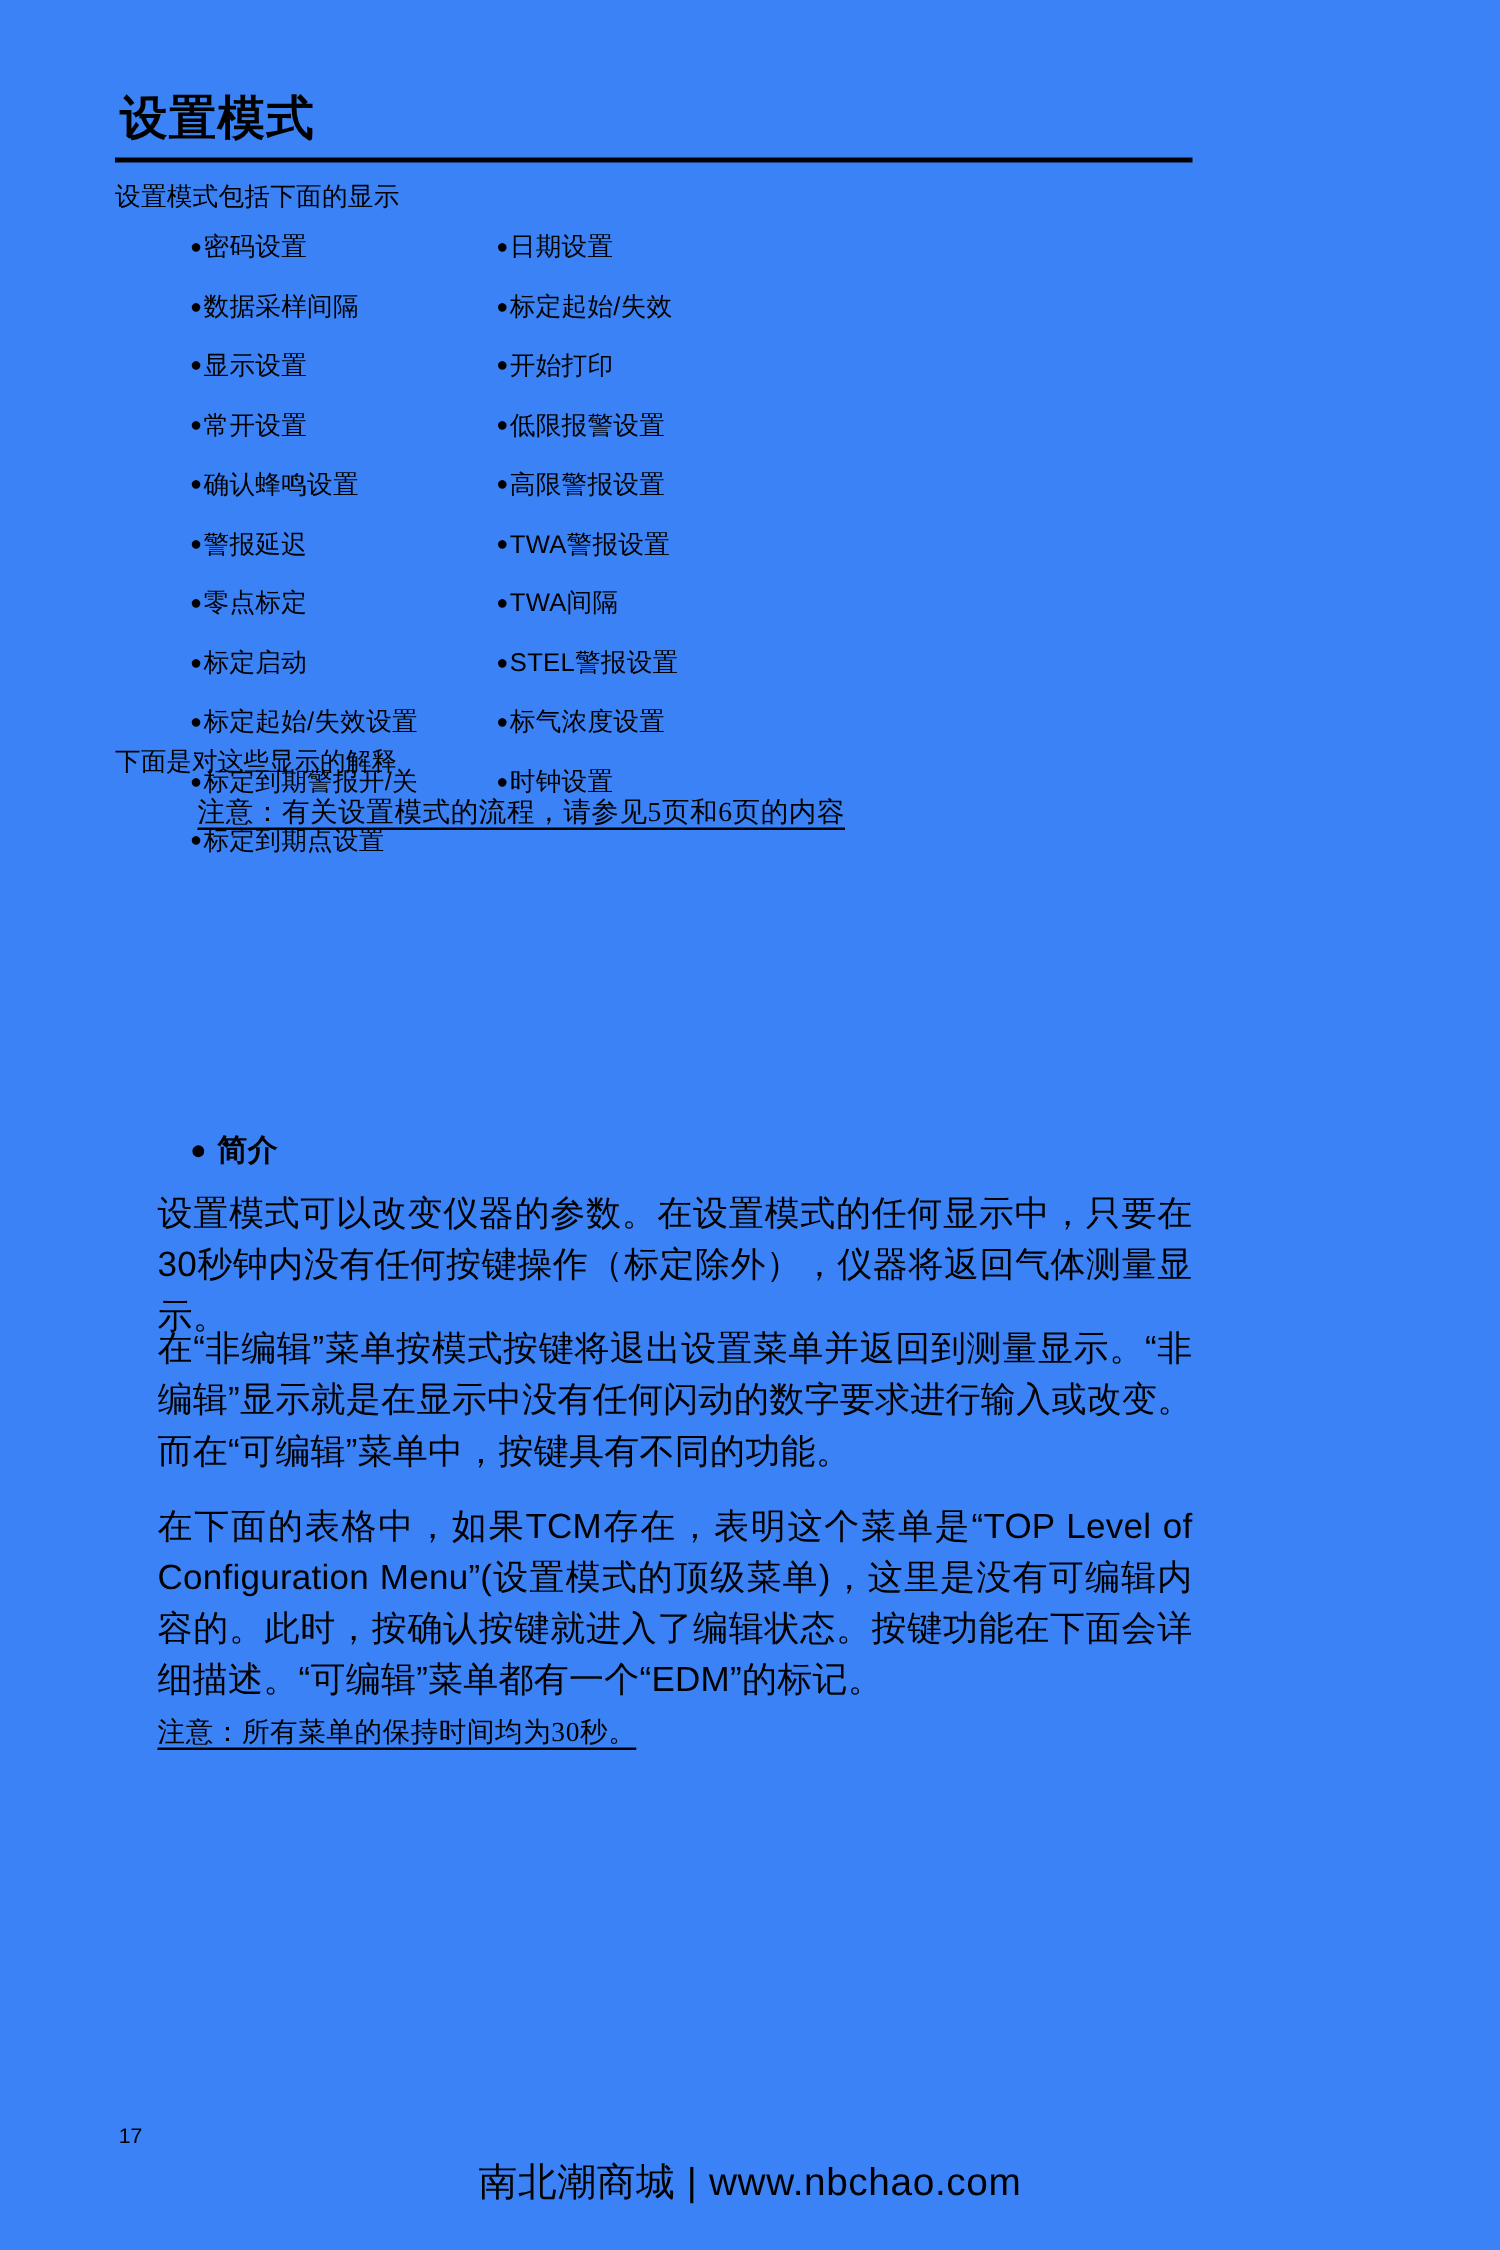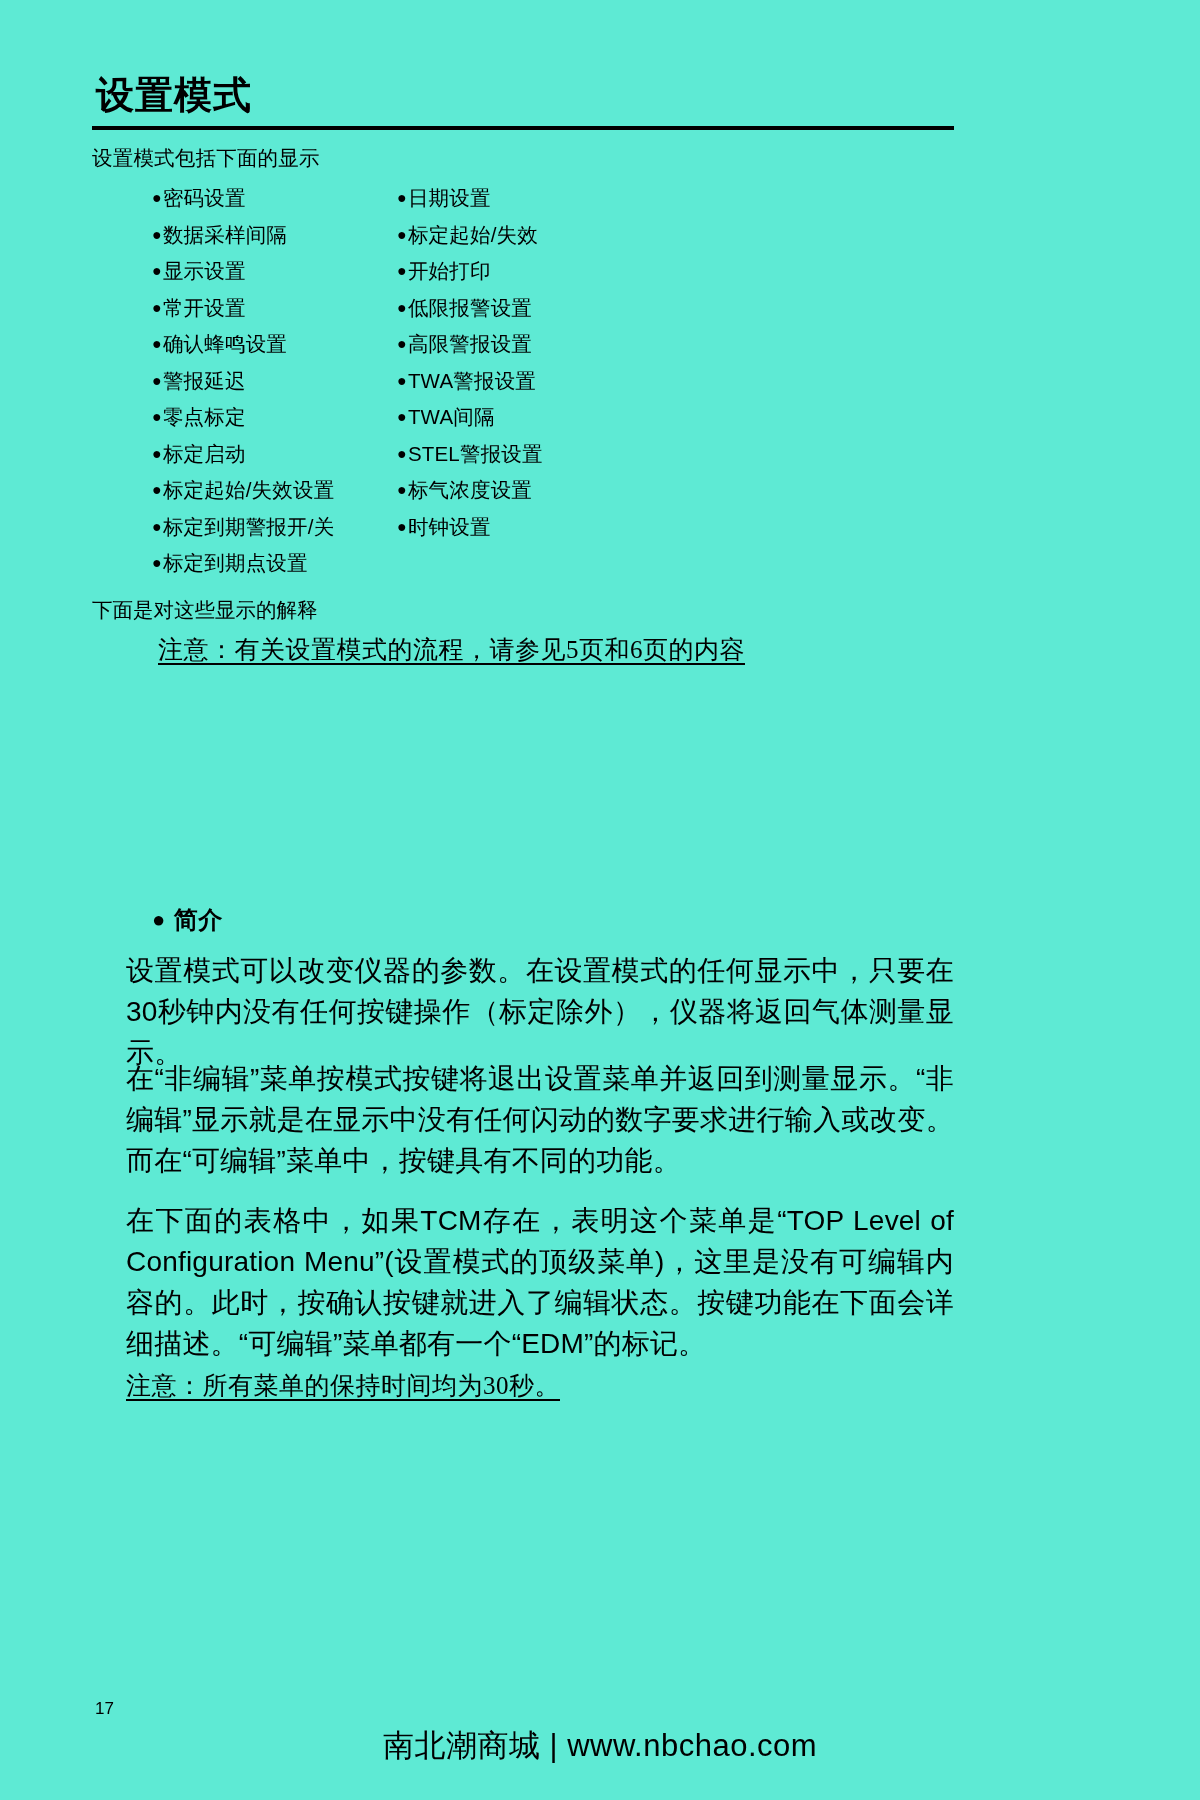--- a/index.html
+++ b/index.html
@@ -4,21 +4,21 @@
 <style>
   html, body {
     margin: 0;
     padding: 0;
     background: #ffffff;
   }
   .page {
     position: relative;
     width: 1200px;
     height: 1800px;
-    background: #5eead4;
+    background: #3b82f6;
     font-family: "Liberation Sans", "DejaVu Sans", sans-serif;
     color: #000000;
     overflow: hidden;
     box-sizing: border-box;
   }
 
   
   .title-block {
     position: absolute;
     left: 92px;
@@ -51,21 +51,21 @@
   }
 
   
   .bullet-grid {
     position: absolute;
     left: 152px;
     top: 180px;
     width: 800px;
     display: grid;
     grid-template-columns: 245px 1fr;
-    row-gap: 0px;
+    row-gap: 11px;
   }
   .bullet-item {
     font-size: 20.5px;
     line-height: 36.5px;
     white-space: nowrap;
     letter-spacing: 0.2px;
   }
   .bullet-item .dot {
     font-size: 16px;
     vertical-align: 2px;
@@ -77,21 +77,21 @@
     position: absolute;
     left: 92px;
     top: 595px;
     font-size: 20.5px;
     line-height: 30px;
   }
 
   
   .note-serif {
     font-family: "Liberation Serif", "DejaVu Serif", serif;
-    font-size: 25px;
+    font-size: 22px;
     line-height: 32px;
     text-decoration: underline;
     text-underline-offset: 5px;
     letter-spacing: 0.5px;
     white-space: nowrap;
   }
   .note-top {
     position: absolute;
     left: 158px;
     top: 634px;

